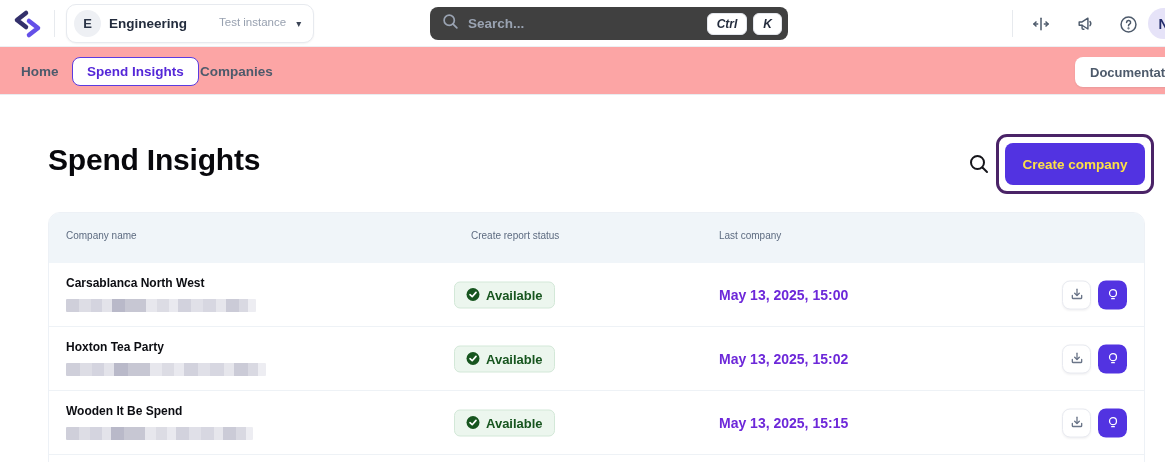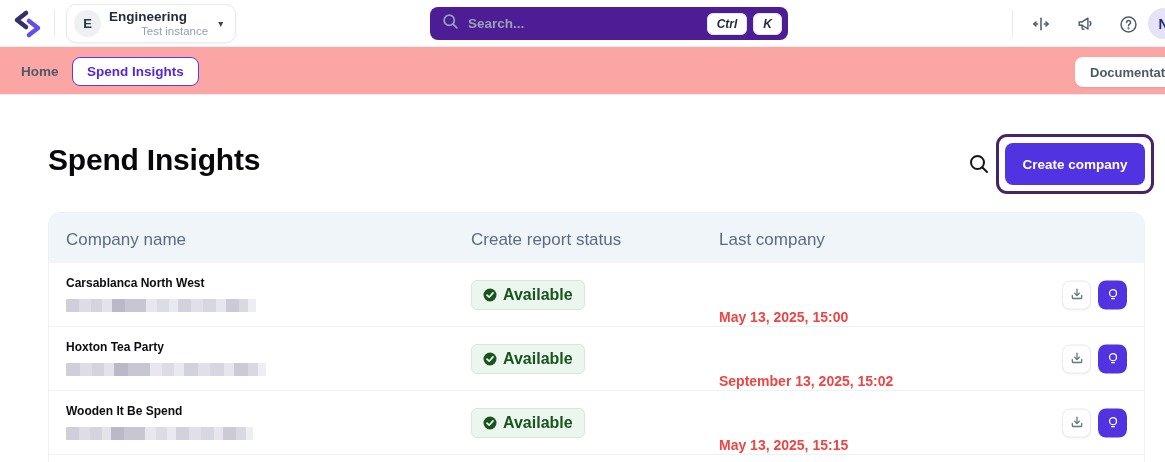--- a/index.html
+++ b/index.html
@@ -15,27 +15,27 @@
   .topbar { position:absolute; top:0; left:0; width:1165px; height:47px;
     background:#fff; border-bottom:1px solid #edeff3; }
   .logo { position:absolute; left:12px; top:8px; width:32px; height:32px; cursor:pointer; }
   .vdiv { position:absolute; width:1px; background:#e7eaee; }
   .vdiv.after-logo { left:54px; top:10px; height:27px; }
   .workspace { position:absolute; left:66px; top:4px; height:39px; display:flex; align-items:center;
     gap:8px; padding:0 12px 0 7px; background:#fff; border:1px solid #e7eaef; border-radius:10px;
     box-shadow:0 1px 2px rgba(16,24,40,.05); cursor:pointer; }
   .ws-avatar { width:27px; height:27px; border-radius:50%; background:#eef0f4; color:#2b3447;
     font-weight:700; font-size:13px; display:flex; align-items:center; justify-content:center; }
-  .ws-text { display:flex; flex-direction:column; align-items:flex-start; line-height:1.15; }
+  .ws-text { display:flex; flex-direction:row; align-items:flex-start; line-height:1.15; }
   .ws-name { font-size:13.5px; font-weight:700; color:#232c3d; }
   .ws-sub { font-size:11.5px; color:#98a1b0;margin-left:32px; }
   .ws-caret { color:#3a4355; font-size:10px; margin-left:2px; }
 
   .searchbox { position:absolute; left:430px; top:7px; width:358px; height:33px;
-    background:#4c1d95; border-radius:8px; display:flex; align-items:center;
+    background:#404040; border-radius:8px; display:flex; align-items:center;
     padding:0 6px 0 12px; cursor:text; }
   .searchbox .ph { font-size:13.5px; color:#9aa3b2; font-weight:600; margin-left:9px; flex:1; }
   .keys { display:flex; gap:6px;font-style:italic; }
   .key { background:#fff; border:1px solid #e3e6ec; border-radius:6px; padding:3px 9px;
     font-size:12px; font-weight:700; color:#242c3d; box-shadow:0 1px 1px rgba(16,24,40,.05); }
 
   .vdiv.before-icons { left:1012px; top:10px; height:27px; }
   .tb-icon { position:absolute; top:12px; width:24px; height:24px; background:none; border:none;
     cursor:pointer; color:#4d5a6b; display:flex; align-items:center; justify-content:center; }
   .tb-icon.resize { left:1029px; }
@@ -59,45 +59,45 @@
     font-family:inherit; font-size:13px; font-weight:700; color:#4d5a6b; cursor:pointer;
     text-align:left; padding-left:15px; white-space:nowrap; }
 
   
   .page-title { position:absolute; left:48px; top:143px; font-size:30px; font-weight:800;
     color:#08080c; letter-spacing:-.2px; }
   .title-search { position:absolute; left:968px; top:153px; width:22px; height:22px; cursor:pointer; }
   .annotation { position:absolute; left:996px; top:134px; width:158px; height:60px;
     border:3px solid var(--annotation,#4a2367); border-radius:11px;
     display:flex; align-items:center; justify-content:center; }
-  .create-btn { width:140px; height:42px; background:var(--accent,#5233e1); color:#ffffff;
+  .create-btn { width:140px; height:42px; background:var(--accent,#5233e1); color:#fde047;
     border:none; border-radius:8px; font-family:inherit; font-size:13.5px; font-weight:700;
     cursor:pointer; }
 
   
   .table { position:absolute; left:48px; top:212px; width:1097px; height:260px;
     background:#fff; border:1px solid #edf1f6; border-radius:12px 12px 0 0; overflow:hidden; }
   .thead { position:relative; height:50px; background:#f0f5f9; }
-  .thead span { position:absolute; top:17px; font-size:17px; font-weight:500; color:#5d6b80; }
+  .thead span { position:absolute; top:17px; font-size:10px; font-weight:500; color:#5d6b80; }
   .th-name { left:17px; }  .th-status { left:422px; }  .th-updated { left:670px; }
   .trow { position:relative; height:64px; border-bottom:1px solid #eef2f6; background:#fff; }
   .cname { position:absolute; left:17px; top:13px; font-size:12px; font-weight:700; color:#0c0d12; }
   .blur { position:absolute; left:17px; top:36px; height:13px; width:190px; border-radius:1px;
     background:linear-gradient(90deg,
       #cfcfda 0 7%, #dddde5 7% 13%, #d4d4df 13% 19%, #e3e3ea 19% 24%, #b9b9c9 24% 31%,
       #c7c7d3 31% 42%, #e7e7ed 42% 48%, #dcdce4 48% 54%, #e9e9ef 54% 59%, #d2d2dd 59% 66%,
       #e0e0e8 66% 72%, #d7d7e1 72% 79%, #e6e6ec 79% 84%, #cbcbd7 84% 91%, #d9d9e2 91% 96%, #ededf2 96% 100%); }
   .trow:nth-child(2) .blur { width:200px; }
   .trow:nth-child(3) .blur { width:187px; }
-  .badge { position:absolute; left:422px; top:50%; transform:translateY(-50%);
+  .badge { position:absolute; left:405px; top:50%; transform:translateY(-50%);
     display:inline-flex; align-items:center; gap:6px; background:#ecf6ee;
     border:1px solid #d3e8d8; border-radius:6px; padding:5px 11px;
-    font-size:16px; font-weight:700; color:var(--badge_text,#17551f); }
+    font-size:13px; font-weight:700; color:var(--badge_text,#17551f); }
   .updated { position:absolute; left:670px; top:50%; transform:translateY(-50%);
-    font-size:14px; font-weight:600; color:#ef4444;margin-top:22px; }
+    font-size:14px; font-weight:600; color:#6d28d9; }
   .actions { position:absolute; right:17px; top:50%; transform:translateY(-50%);
     display:flex; gap:7px; }
   .dl-btn { width:29px; height:29px; background:#fff; border:1px solid #e8eaf0; border-radius:8px;
     box-shadow:0 1px 2px rgba(16,24,40,.05); cursor:pointer;
     display:flex; align-items:center; justify-content:center; color:#6b7689; }
   .bulb-btn { width:29px; height:29px; background:var(--accent,#5233e1); border:none; border-radius:8px;
     cursor:pointer; display:flex; align-items:center; justify-content:center; color:#fff; }
 </style>
 </head>
 <body>
@@ -161,20 +161,21 @@
       </svg>
     </button>
     <div class="user-avatar">
       <span>N</span>
     </div>
   </header>
 
   <nav class="navbar">
     <a class="nav-item nav-home">Home</a>
     <a class="nav-item nav-active">Spend Insights</a>
+    <a class="nav-item nav-companies">Companies</a>
     <button class="doc-btn">Documentation</button>
   </nav>
 
   <h1 class="page-title">Spend Insights</h1>
 
   <span class="title-search">
     <svg viewBox="0 0 22 22" width="22" height="22">
         <circle cx="9.5" cy="9.5" r="6.5" fill="none" stroke="#15151a" stroke-width="2"></circle>
         <path d="M14.5 14.5 L19 19" stroke="#15151a" stroke-width="2" stroke-linecap="round"></path>
       </svg>
@@ -222,21 +223,21 @@
   <div class="trow">
     <span class="cname">Hoxton Tea Party</span>
     <span class="blur"></span>
     <span class="badge">
       <svg viewBox="0 0 14 14" width="14" height="14">
         <circle cx="7" cy="7" r="6.5" fill="#17551f"></circle>
         <path d="M4 7.2 L6.2 9.2 L10 4.9" fill="none" stroke="#fff" stroke-width="1.7" stroke-linecap="round" stroke-linejoin="round"></path>
       </svg>
       <span>Available</span>
     </span>
-    <span class="updated">September 13, 2025, 15:02</span>
+    <span class="updated">May 13, 2025, 15:02</span>
     <span class="actions">
       <button class="dl-btn">
         <svg viewBox="0 0 24 24" width="16" height="16" fill="none" stroke="currentColor" stroke-width="2" stroke-linecap="round" stroke-linejoin="round">
           <path d="M12 4v9"></path>
                 <path d="M8.5 10 12 13.5 15.5 10"></path>
                 <path d="M5 13.5v3.2a1.3 1.3 0 0 0 1.3 1.3h11.4a1.3 1.3 0 0 0 1.3-1.3v-3.2"></path>
         </svg>
       </button>
       <button class="bulb-btn">
         <svg viewBox="0 0 24 24" width="16" height="16" fill="none" stroke="currentColor" stroke-width="1.9" stroke-linecap="round">

